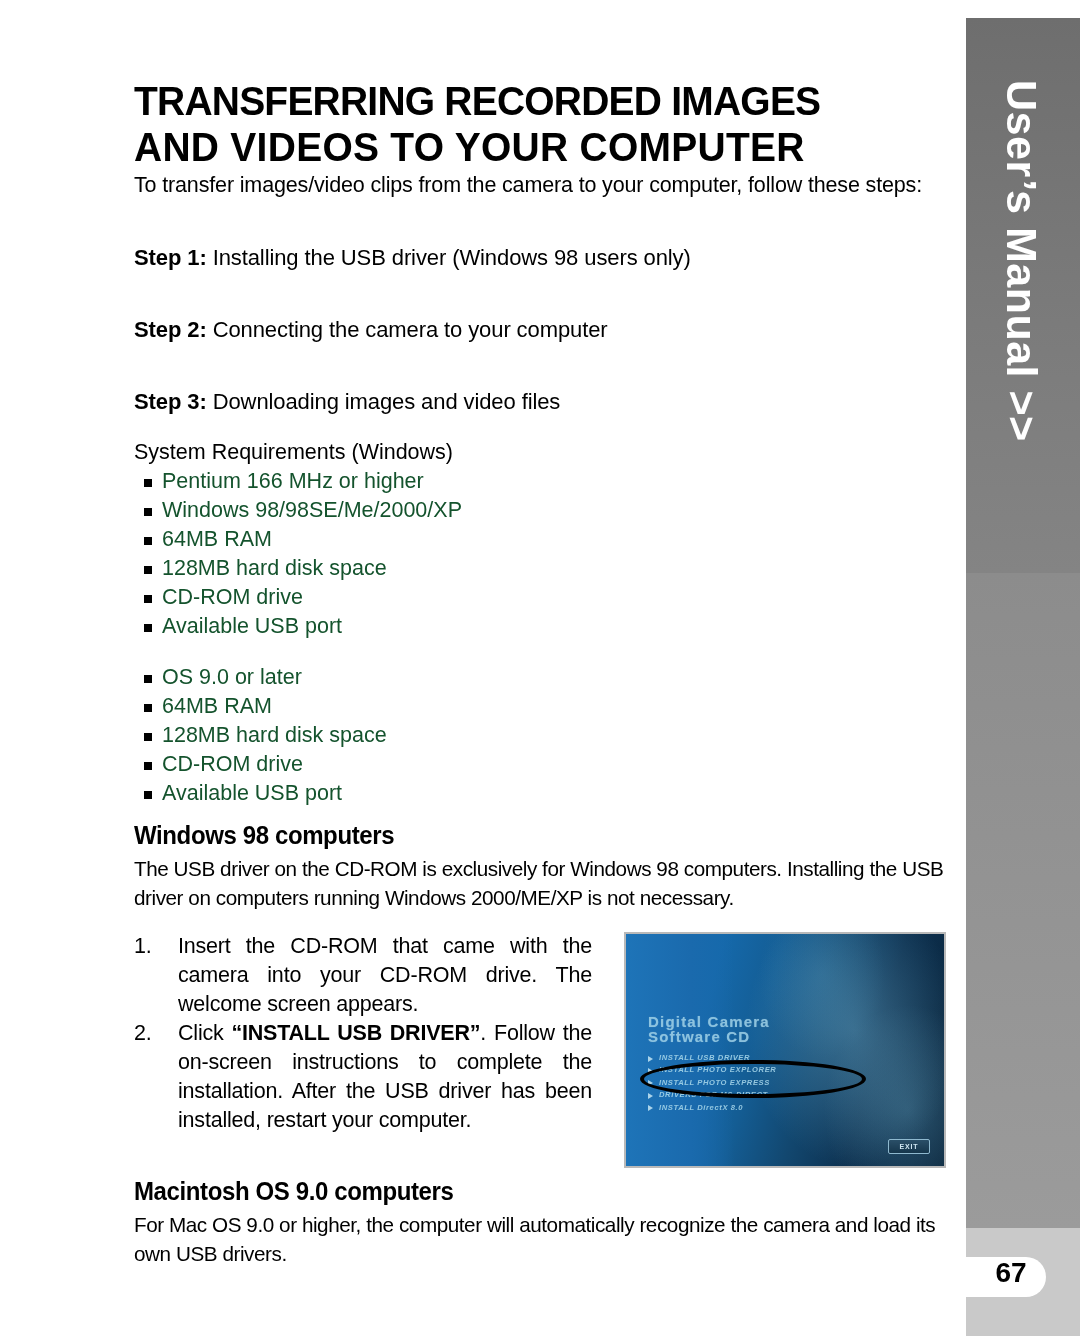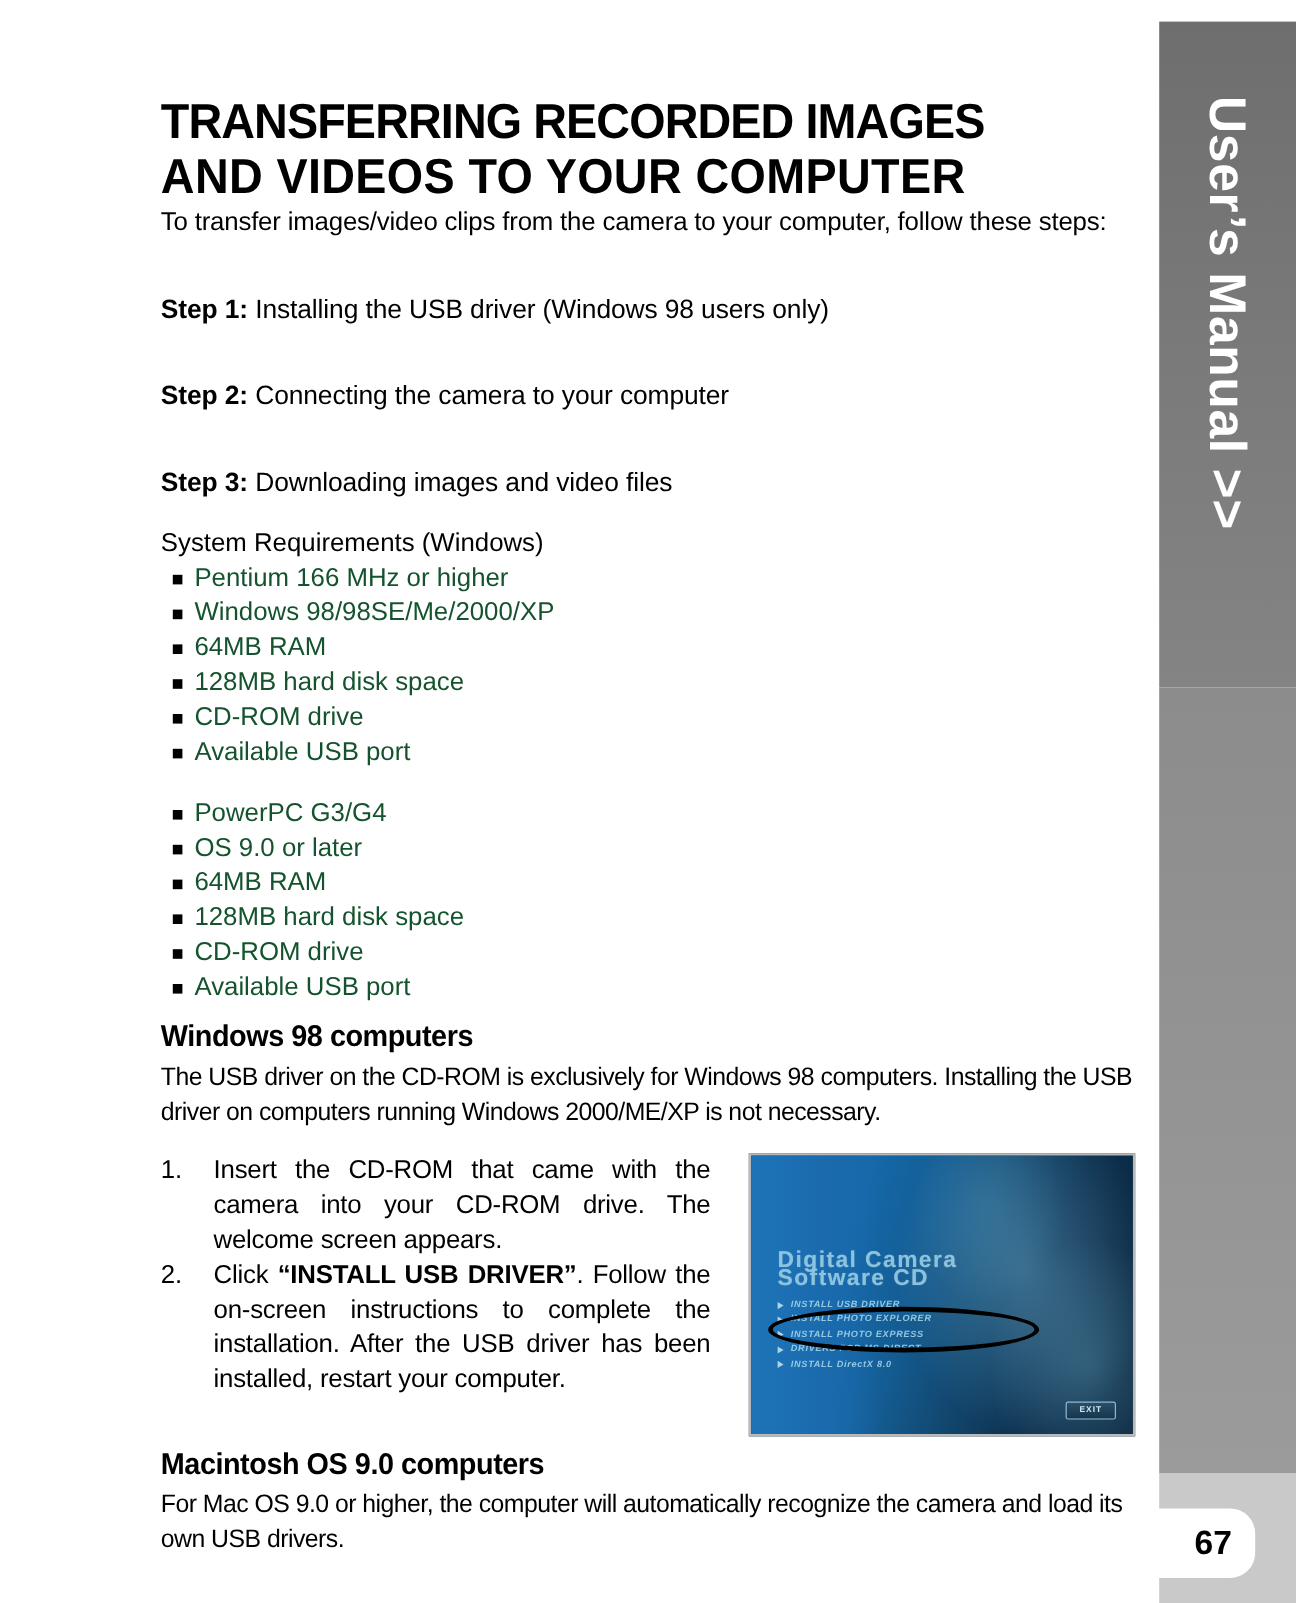--- a/index.html
+++ b/index.html
@@ -66,26 +66,25 @@
     left: 80px;
     top: 62px;
   }
 
   
   .page-pill {
     position: absolute;
     left: 962px;
     top: 1257px;
     width: 84px;
-    height: 58px;
+    height: 40px;
     background: #ffffff;
     border-top-right-radius: 21px;
     border-bottom-right-radius: 21px;
     display: flex;
-    align-items: center;
     justify-content: center;
   }
   .page-pill span {
     font-size: 28px;
     font-weight: bold;
     color: #000000;
     padding-left: 14px;
   }
 
   
@@ -242,21 +241,21 @@
     position: absolute;
     left: 0; top: 0; bottom: 0;
     width: 34%;
     background: linear-gradient(90deg, #1e74b8 0%, #1a6aad 60%, rgba(26,106,173,0) 100%);
   }
   .cd-title {
     position: absolute;
     left: 22px;
     top: 80px;
     color: #9fd2e8;
-    font-size: 19px;
+    font-size: 15px;
     line-height: 15px;
     font-weight: bold;
     letter-spacing: 1.2px;
     text-shadow: 0 0 1px rgba(255,255,255,0.35);
     opacity: 0.86;
   }
   .cd-menu {
     position: absolute;
     left: 22px;
     top: 118px;
@@ -365,21 +364,20 @@
         <li><span class="bullet"></span><span>Windows 98/98SE/Me/2000/XP</span></li>
         <li><span class="bullet"></span><span>64MB RAM</span></li>
         <li><span class="bullet"></span><span>128MB hard disk space</span></li>
         <li><span class="bullet"></span><span>CD-ROM drive</span></li>
         <li><span class="bullet"></span><span>Available USB port</span></li>
       </ul>
     </div>
 
     <div class="req-block">
       <ul class="req-list">
-        <li><span class="bullet"></span><span>PowerPC G3/G4</span></li>
         <li><span class="bullet"></span><span>OS 9.0 or later</span></li>
         <li><span class="bullet"></span><span>64MB RAM</span></li>
         <li><span class="bullet"></span><span>128MB hard disk space</span></li>
         <li><span class="bullet"></span><span>CD-ROM drive</span></li>
         <li><span class="bullet"></span><span>Available USB port</span></li>
       </ul>
     </div>
 
     <h3 class="sub-h">Windows 98 computers</h3>
     <p class="tight">The USB driver on the CD-ROM is exclusively for Windows 98 computers. Installing the USB driver on computers running Windows 2000/ME/XP is not necessary.</p>

